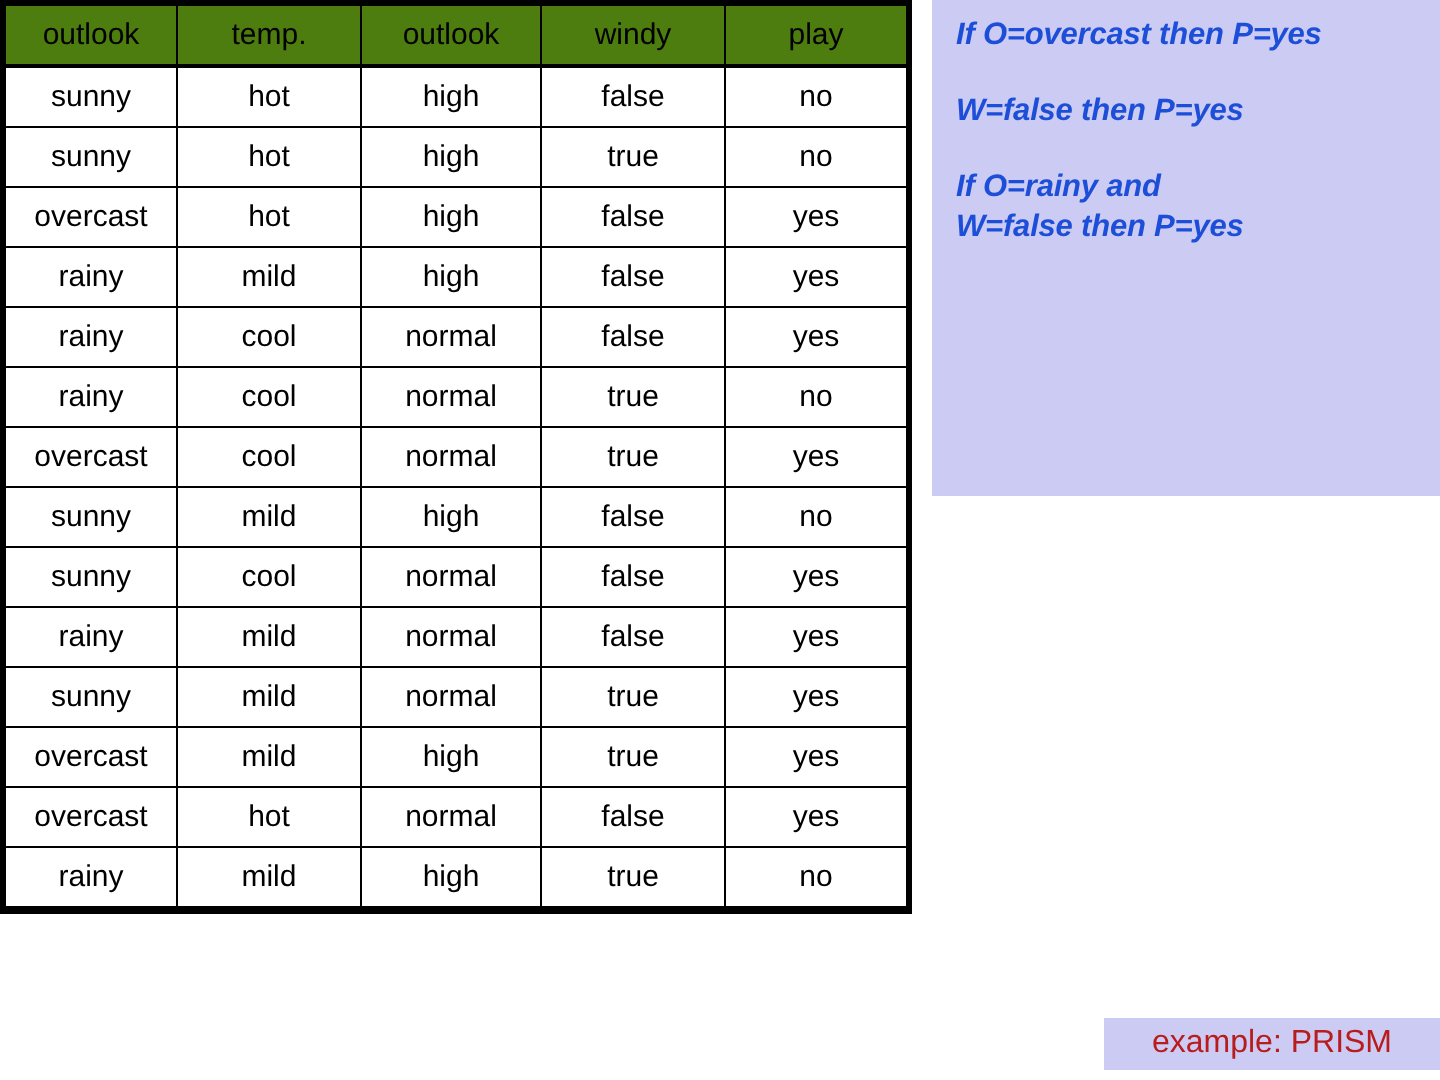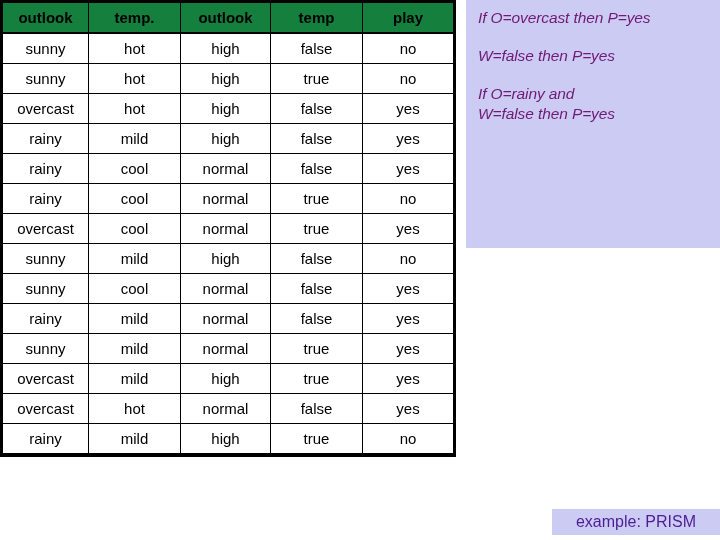--- a/index.html
+++ b/index.html
@@ -44,62 +44,61 @@
     padding: 0 2px;
     text-align: center;
     vertical-align: middle;
     font-size: 15px;
     color: #000000;
     font-weight: normal;
     white-space: nowrap;
     overflow: hidden;
   }
   table.weather thead th {
-    background: #15803d;
+    background: #4d7c0f;
     border-bottom: 2px solid #000000;
-    font-weight: bold;
   }
   table.weather tbody tr:last-child td {
     border-bottom: 2px solid #000000;
   }
 
   
   #rules-panel {
     position: absolute;
     left: 466px;
     top: 0px;
     width: 254px;
     height: 248px;
     background: #cbcbf4;
     box-sizing: border-box;
     padding: 8px 6px 6px 12px;
   }
   .rule {
     font-size: 15.5px;
-    font-weight: normal;
+    font-weight: bold;
     font-style: italic;
-    color: #701a75;
+    color: #1d4ed8;
     line-height: 20px;
     margin: 0 0 18px 0;
     letter-spacing: -0.1px;
   }
   .rule:last-child { margin-bottom: 16px; }
   .rule .rule-line { display: block; }
 
   
   #example-caption {
     position: absolute;
     left: 552px;
     top: 509px;
     width: 168px;
     height: 26px;
     background: #cbcbf4;
     box-sizing: border-box;
     font-size: 16px;
-    color: #4c1d95;
+    color: #b91c1c;
     line-height: 26px;
     text-align: center;
     white-space: nowrap;
   }
 </style>
 </head>
 <body>
 
 <div id="weather-table-wrap">
   <table class="weather">
@@ -108,21 +107,21 @@
         <col class="c-temp">
         <col class="c-humidity">
         <col class="c-windy">
         <col class="c-play">
     </colgroup>
     <thead>
       <tr>
         <th>outlook</th>
         <th>temp.</th>
         <th>outlook</th>
-        <th>temp</th>
+        <th>windy</th>
         <th>play</th>
       </tr>
     </thead>
     <tbody>
       <tr>
         <td>sunny</td>
         <td>hot</td>
         <td>high</td>
         <td>false</td>
         <td>no</td>

